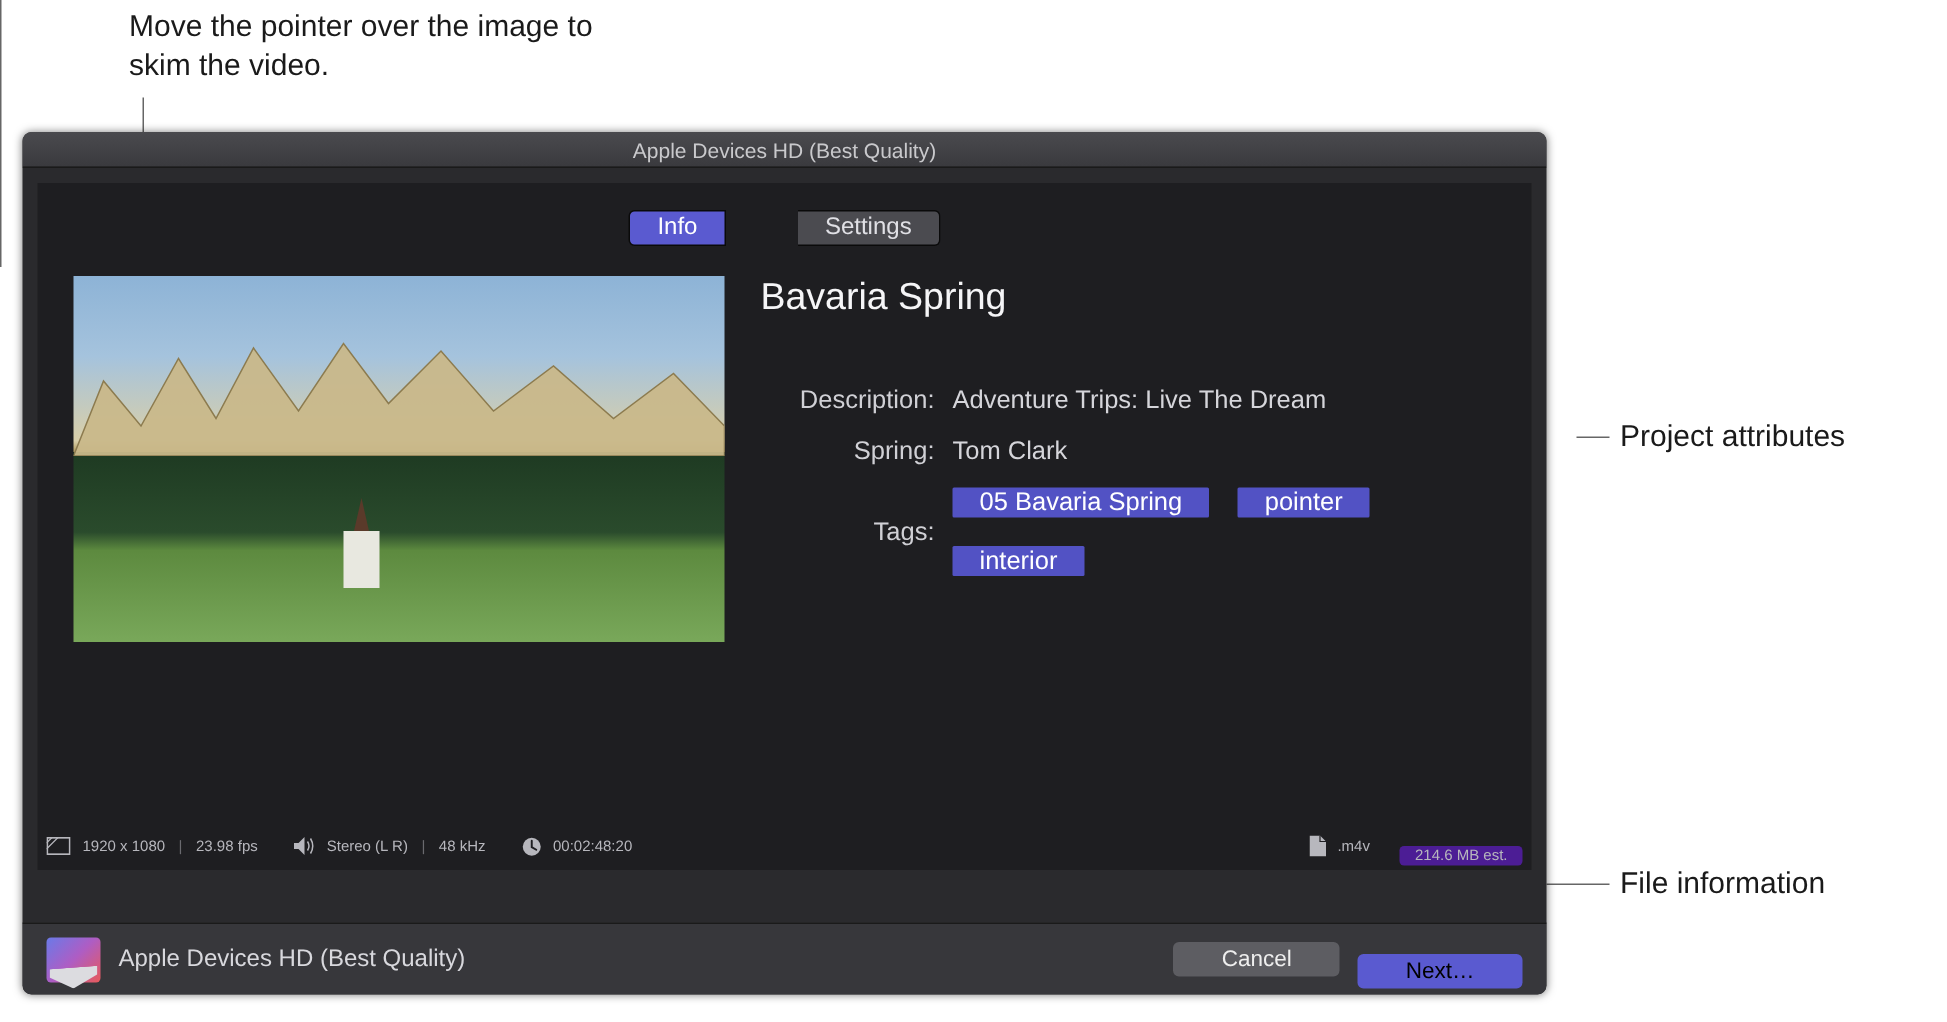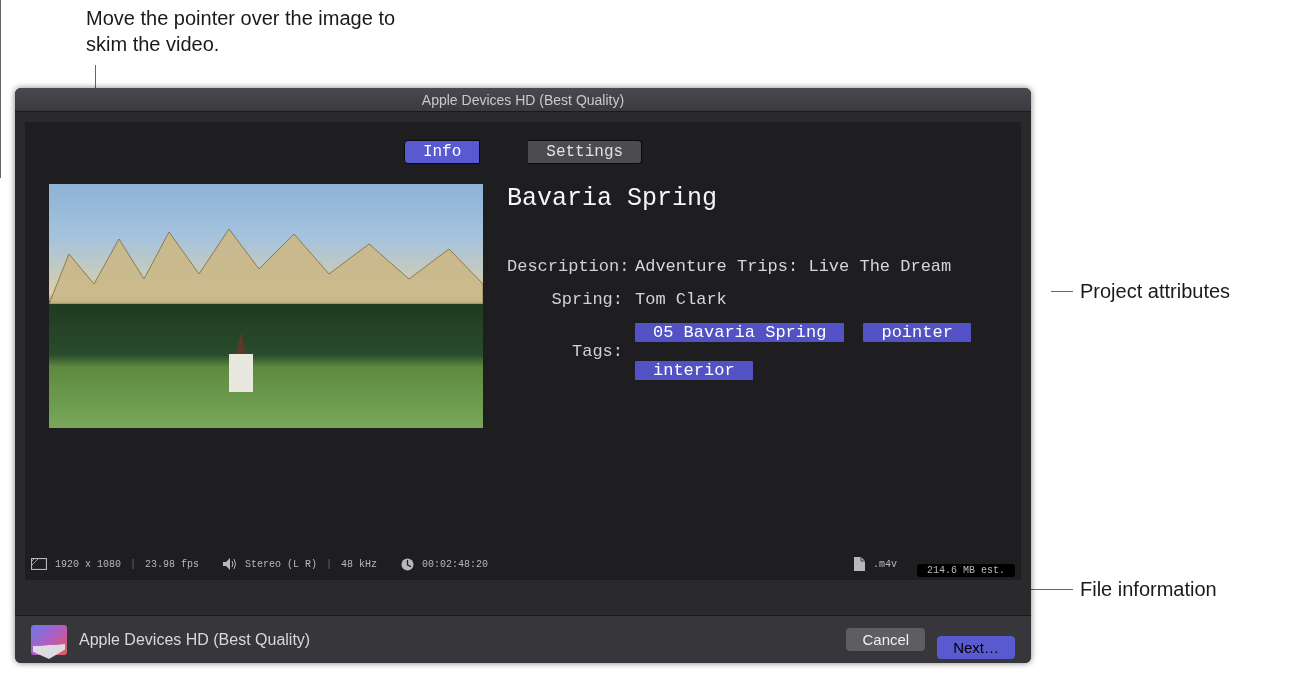--- a/index.html
+++ b/index.html
@@ -96,21 +96,20 @@
       font-size: 14px;
       line-height: 24px;
       border-bottom: 1px solid #1a1a1a;
     }
     .content-area {
       background: #1e1e21;
       height: 458px;
       margin: 10px;
       padding: 18px 24px 10px 24px;
       position: relative;
-      font-family: Liberation Mono, monospace;
     }
     .tabs {
       display: flex;
       justify-content: center;
       margin-bottom: 20px;
     }
     .tab {
       font-size: 16px;
       padding: 2px 18px;
       color: #e0e0e5;
@@ -217,21 +216,21 @@
       color: #b7b7bd;
       font-size: 10px;
       gap: 6px;
     }
     .status-bar .divider {
       color: #6a6a6f;
       margin: 0 3px;
     }
     .status-bar .spacer { flex: 1; }
     .status-chip {
-      background: #000000;
+      background: #4c1d95;
       padding: 1px 10px;
       border-radius: 3px;
       margin-top: 12px;
     }
     .status-icon {
       display: inline-flex;
       align-items: center;
       margin-right: 2px;
     }
 
@@ -266,21 +265,21 @@
       transform: skewY(-4deg);
       clip-path: polygon(0 40%, 50% 100%, 100% 40%, 100% 0, 0 0);
     }
     .preset-name {
       color: #d8d8dd;
       font-size: 16px;
     }
     .footer-spacer { flex: 1; }
     .btn {
       font-size: 15px;
-      padding: 3px 16px;
+      padding: 3px 32px;
       border-radius: 4px;
       border: none;
       cursor: pointer;
       color: #eee;
     }
     .btn-cancel {
       background: #5d5d62;
     }
     .btn-next {
       background: #5a5ad0;

